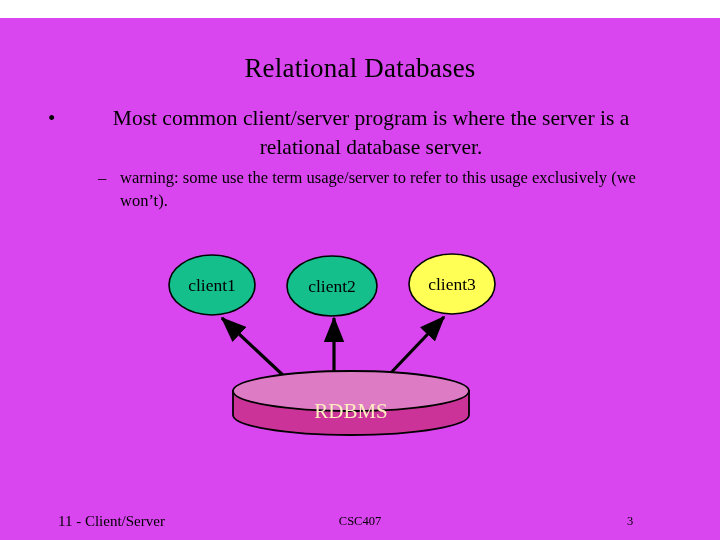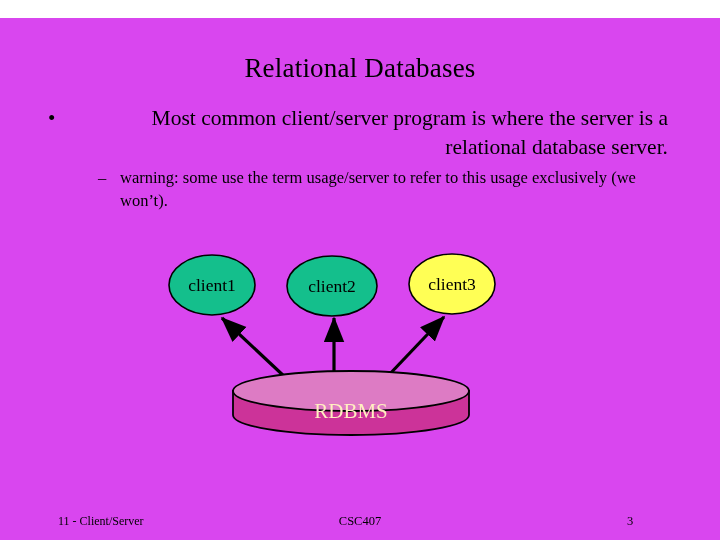--- a/index.html
+++ b/index.html
@@ -52,21 +52,21 @@
   }
   .bullet-l1 .marker {
     width: 26px;
     flex: 0 0 26px;
     text-align: left;
     font-size: 21px;
     line-height: 29px;
   }
   .bullet-l1 .btext {
     flex: 1 1 auto;
-    text-align: right;
+    text-align: center;
   }
 
   .bullet-l2 {
     position: absolute;
     left: 98px;
     top: 148px;
     width: 560px;
     display: flex;
     align-items: flex-start;
     font-size: 16.5px;
@@ -102,21 +102,21 @@
     font-family: "Liberation Serif", "DejaVu Serif", serif;
     font-size: 21px;
     fill: #FFEFC0;
   }
 
   
   .footer-left {
     position: absolute;
     left: 58px;
     top: 495px;
-    font-size: 12px;
+    font-size: 15px;
     line-height: 16px;
     white-space: nowrap;
   }
   .footer-center {
     position: absolute;
     left: 0;
     top: 495px;
     width: 720px;
     text-align: center;
     font-size: 12.5px;

